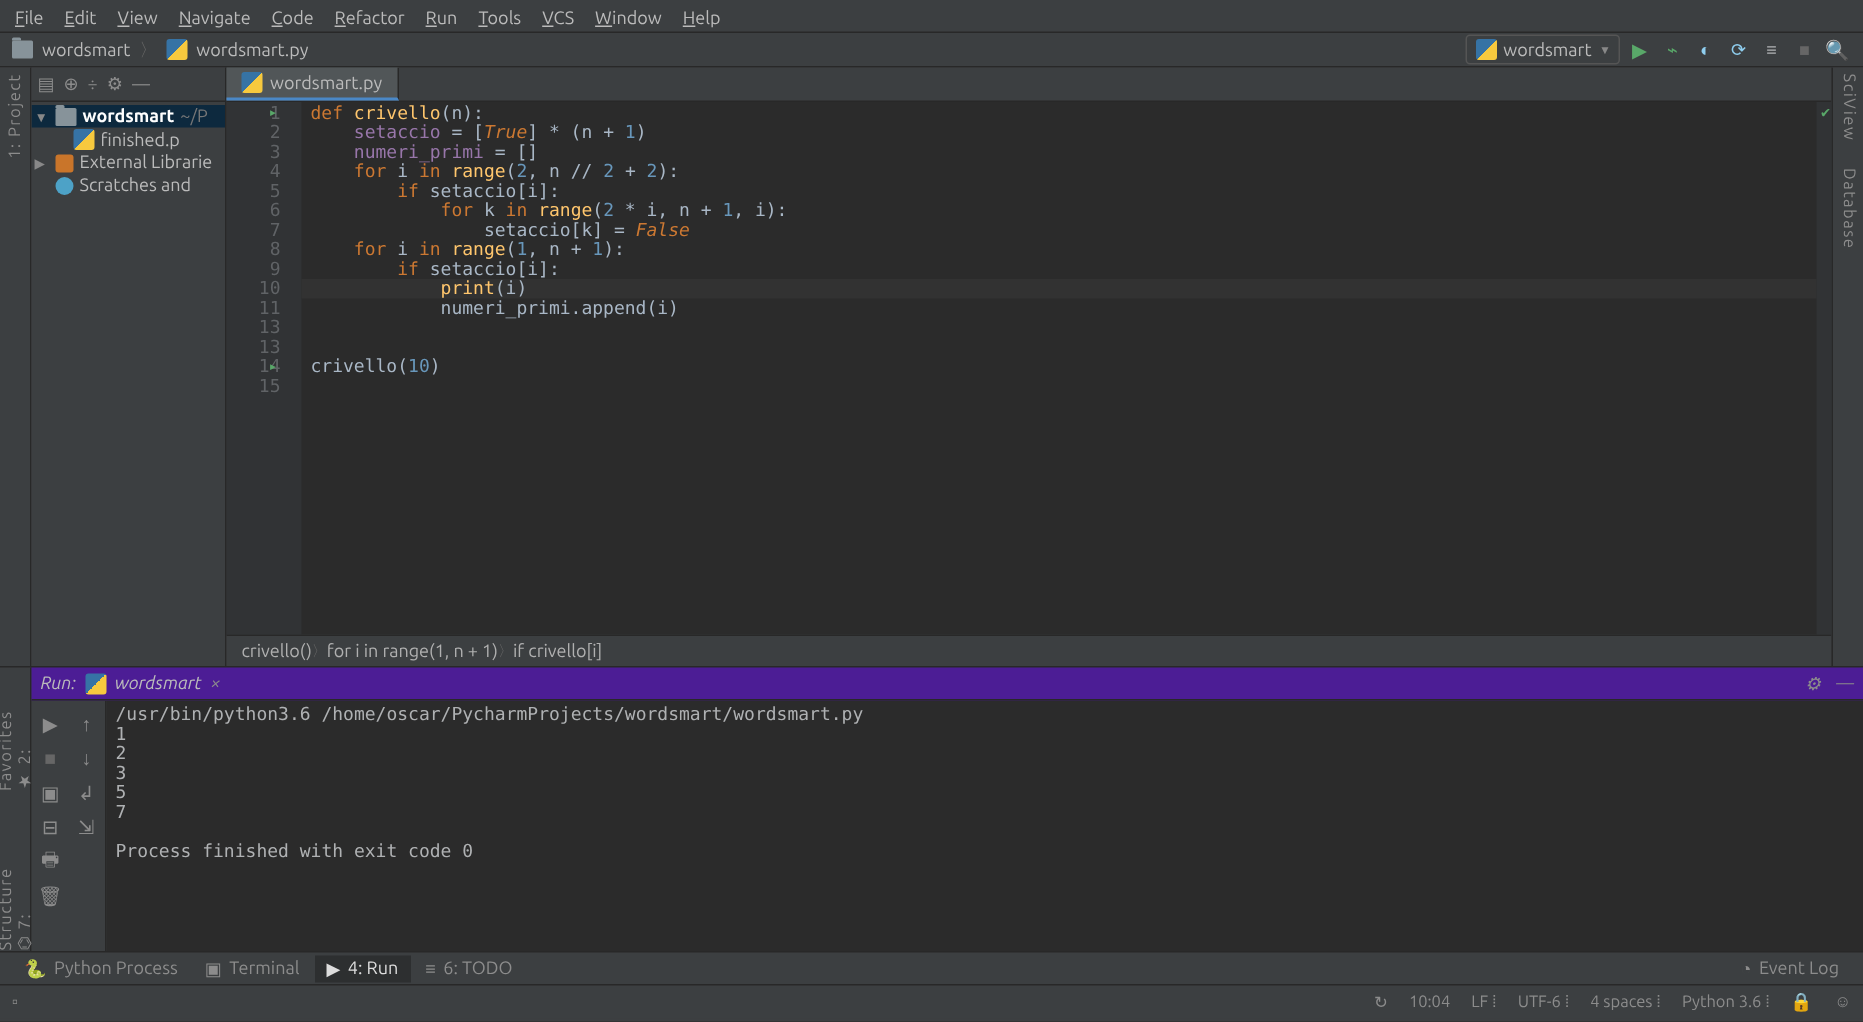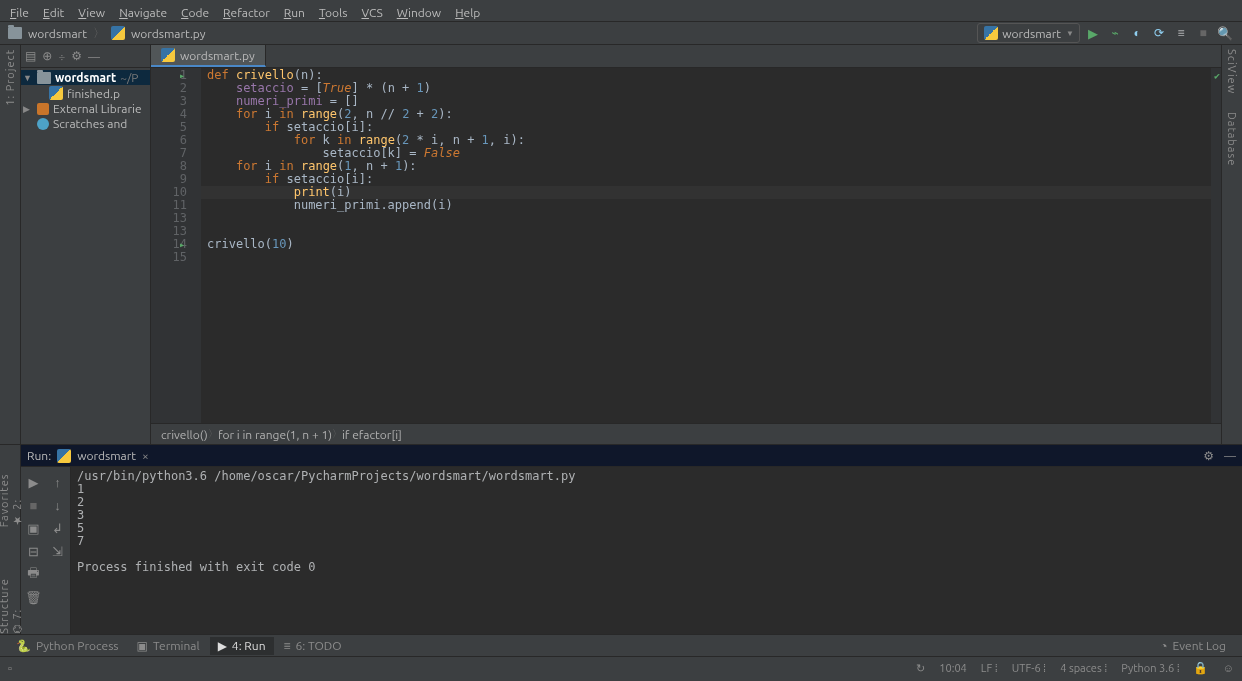--- a/index.html
+++ b/index.html
@@ -41,21 +41,21 @@
 .gutter .rg { position:absolute; right:2px; color:#59a869; font-size:10px; }
 .code { flex:1; padding:1px 0 0 6px; white-space:pre; color:#a9b7c6; position:relative; }
 .hl-line { position:absolute; left:0; right:0; height:13px; background:#323232; }
 .kw { color:#cc7832; } .fn { color:#ffc66d;margin-top:16px; } .bl { color:#cc7832; font-style:italic; } .nm { color:#6897bb; } .op { color:#a9b7c6; } .id { color:#9876aa; text-decoration:none; }
 .err-strip { width:10px; background:#313335; position:relative; }
 .chk { position:absolute; top:1px; right:1px; color:#59a869; font-size:10px; }
 .right-gutter { width:21px; background:#3c3f41; border-left:1px solid #282828; display:flex; flex-direction:column; align-items:center; padding-top:4px; gap:18px; }
 .breadcrumb { height:21px; background:#3c3f41; border-top:1px solid #282828; display:flex; align-items:center; padding:0 10px; gap:0; font-size:12px; color:#b0b0b0; }
 .bc-sep { color:#666; font-size:10px; }
 .run-panel { height:190px; border-top:1px solid #282828; display:flex; background:#2b2b2b; position:relative; }
-.run-header { position:absolute; top:0; left:21px; right:0; height:22px; background:#0f172a; border-bottom:1px solid #282828; display:flex; align-items:center; padding:0 6px; justify-content:space-between; }
+.run-header { position:absolute; top:0; left:21px; right:0; height:22px; background:#4c1d95; border-bottom:1px solid #282828; display:flex; align-items:center; padding:0 6px; justify-content:space-between;font-style:italic; }
 .run-header-left { display:flex; align-items:center; gap:6px; }
 .run-header-right { display:flex; align-items:center; gap:10px; color:#8c8c8c; }
 .run-side { width:50px; background:#3c3f41; border-right:1px solid #282828; margin-top:22px; display:flex; flex-direction:column; align-items:center; padding:4px 0; gap:1px; }
 .run-side .cell { width:22px; height:22px; display:flex; align-items:center; justify-content:center; color:#8c8c8c; cursor:pointer; font-size:13px; }
 .run-side-row { display:flex; gap:2px; }
 .run-out { flex:1; margin-top:22px; padding:3px 6px; font-family:"DejaVu Sans Mono",monospace; font-size:12px; line-height:13px; color:#afb1b3; white-space:pre; }
 .bottom-tabs { height:22px; background:#3c3f41; border-top:1px solid #282828; display:flex; align-items:center; justify-content:space-between; padding:0 8px; }
 .bt-left { display:flex; gap:2px; align-items:center; }
 .bt-item { padding:2px 8px; display:flex; align-items:center; gap:5px; color:#8c8c8c; cursor:pointer; }
 .bt-item.act { background:#2d2f30; color:#ddd; }
@@ -169,21 +169,21 @@
       <div class="code" id="code"><div class="hl-line" style="top: 118px;"></div><div style="position: relative;"><span class="kw">def </span><span class="fn">crivello</span><span class="op">(n):</span></div><div style="position: relative;"><span class="op">    </span><span class="id">setaccio</span><span class="op"> = [</span><span class="bl">True</span><span class="op">] * (n + </span><span class="nm">1</span><span class="op">)</span></div><div style="position: relative;"><span class="op">    </span><span class="id">numeri_primi</span><span class="op"> = []</span></div><div style="position: relative;"><span class="op">    </span><span class="kw">for </span><span class="op">i </span><span class="kw">in </span><span class="fn">range</span><span class="op">(</span><span class="nm">2</span><span class="op">, n // </span><span class="nm">2</span><span class="op"> + </span><span class="nm">2</span><span class="op">):</span></div><div style="position: relative;"><span class="op">        </span><span class="kw">if </span><span class="op">setaccio[i]:</span></div><div style="position: relative;"><span class="op">            </span><span class="kw">for </span><span class="op">k </span><span class="kw">in </span><span class="fn">range</span><span class="op">(</span><span class="nm">2</span><span class="op"> * i, n + </span><span class="nm">1</span><span class="op">, i):</span></div><div style="position: relative;"><span class="op">                setaccio[k] = </span><span class="bl">False</span></div><div style="position: relative;"><span class="op">    </span><span class="kw">for </span><span class="op">i </span><span class="kw">in </span><span class="fn">range</span><span class="op">(</span><span class="nm">1</span><span class="op">, n + </span><span class="nm">1</span><span class="op">):</span></div><div style="position: relative;"><span class="op">        </span><span class="kw">if </span><span class="op">setaccio[i]:</span></div><div style="position: relative;"><span class="op">            </span><span class="fn">print</span><span class="op">(</span><span class="op">i</span><span class="op">)</span></div><div style="position: relative;"><span class="op">            numeri_primi.append(i)</span></div><div style="position: relative;">&nbsp;</div><div style="position: relative;">&nbsp;</div><div style="position: relative;"><span class="op">crivello(</span><span class="nm">10</span><span class="op">)</span></div><div style="position: relative;">&nbsp;</div></div>
       <div class="err-strip">
         <span class="chk">✔</span>
       </div>
     </div>
     <div class="breadcrumb" id="bcrumb">
         <span>crivello()</span>
         <span class="bc-sep">〉</span>
         <span>for i in range(1, n + 1)</span>
         <span class="bc-sep">〉</span>
-        <span>if efactor[i]</span>
+        <span>if crivello[i]</span>
       </div>
   </div>
 
   <div class="right-gutter">
     <span class="vtext" style="transform:none">SciView</span>
     <span class="vtext" style="transform:none">Database</span>
   </div>
 </div>
 
 <div class="run-panel">

